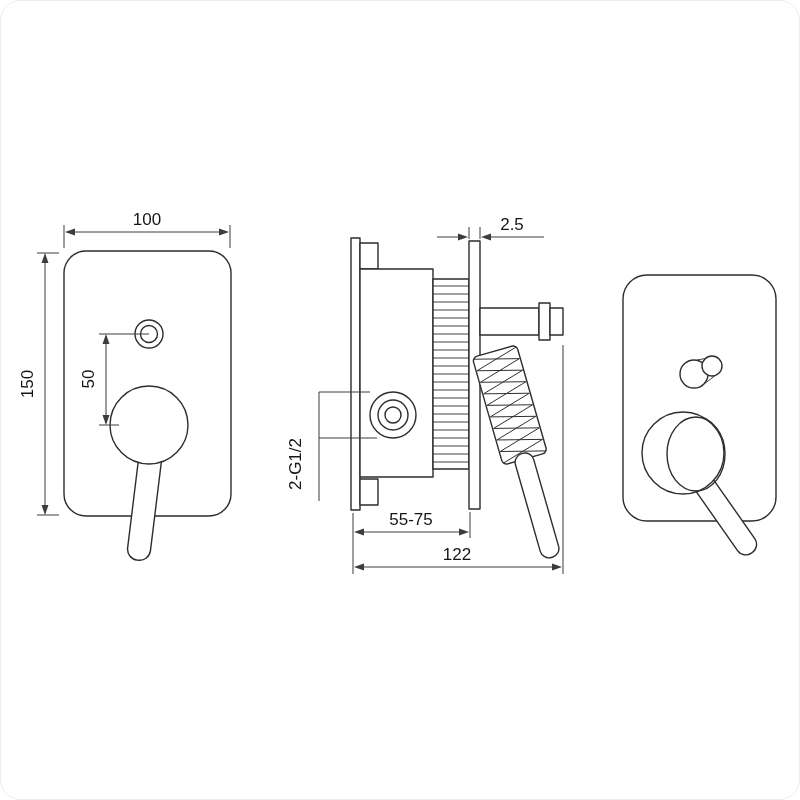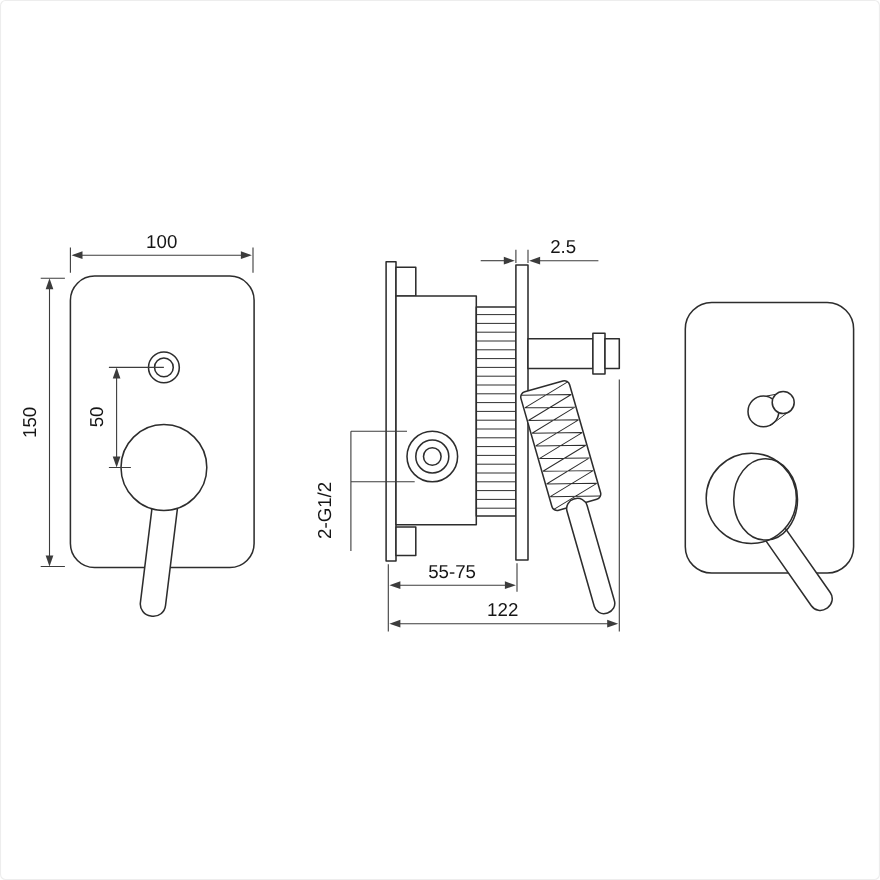--- a/index.html
+++ b/index.html
@@ -1,18 +1,18 @@
 <!DOCTYPE html>
 <html><head>
 <meta charset="utf-8">
 <style>
   html,body{margin:0;padding:0;background:#fff;}
   .canvas{
     width:800px;height:800px;background:#ffffff;position:relative;
-    border:1px solid #ededed;border-radius:5px;box-sizing:border-box;
+    border:1px solid #ededed;border-radius:20px;box-sizing:border-box;
     font-family:"Liberation Sans", sans-serif;
   }
   svg{display:block;}
   .t{font-family:"Liberation Sans",sans-serif;font-size:17px;fill:#161616;}
   .s{fill:#ffffff;stroke:#2d2d2d;stroke-width:1.4;stroke-linejoin:round;}
   .sn{fill:none;stroke:#2d2d2d;stroke-width:1.4;stroke-linejoin:round;}
   .thin{fill:none;stroke:#2d2d2d;stroke-width:0.9;}
   .d{fill:none;stroke:#3c3c3c;stroke-width:1;}
   .a{fill:#3c3c3c;stroke:none;}
 </style>

